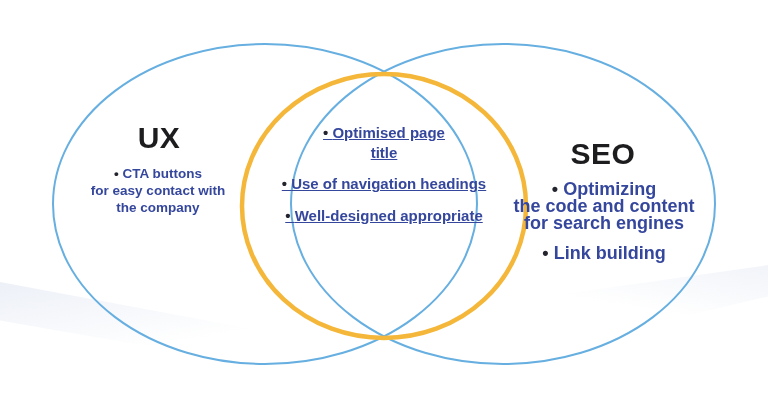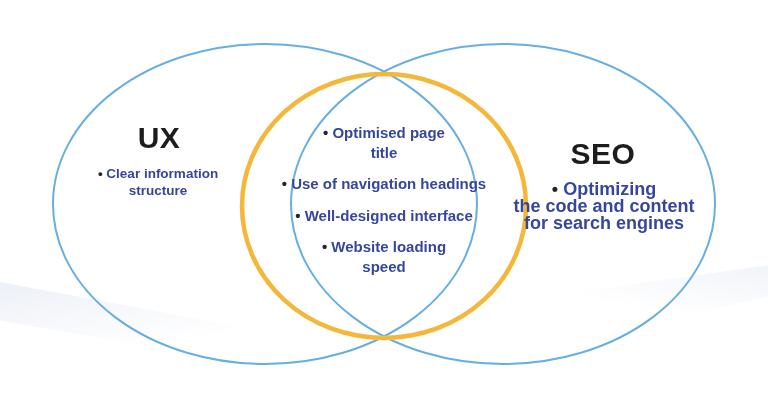--- a/index.html
+++ b/index.html
@@ -49,21 +49,21 @@
   .ux-title-pos  { left: 104px; top: 121px; width: 110px; }
   .seo-title-pos { left: 548px; top: 137px; width: 110px; }
   .list {
     position: absolute;
     text-align: center;
   }
   .left-list  { left: 68px;  top: 165px; width: 180px; font-size: 13.5px; line-height: 17px; }
   .right-list { left: 510px; top: 181px; width: 188px; font-size: 18px; line-height: 17px; }
   .center-list{ left: 254px; top: 123px; width: 260px; font-size: 15px;  line-height: 19.5px; }
   .left-list .venn-item, .right-list .venn-item { margin-bottom: 13px; font-weight: 600; }
-  .center-list .venn-item { margin-bottom: 12px; font-weight: 700; }
+  .center-list .venn-item { margin-bottom: 12px; font-weight: 700; text-decoration: underline; }
   .venn-item { color: #35479d; }
   .venn-item .bullet { color: #23242e; }
   .venn-item .item-text { white-space: pre-line; }
 </style>
 </head>
 <body>
 
 <div class="stage">
 
   <div class="bg-band bg-left"></div>
@@ -73,32 +73,32 @@
     <ellipse cx="265" cy="204" rx="212" ry="160" fill="none" stroke-width="2" stroke="#66afe0"></ellipse>
     <ellipse cx="503" cy="204" rx="212" ry="160" fill="none" stroke-width="2" stroke="#66afe0"></ellipse>
     <ellipse cx="384" cy="206" rx="142" ry="132" fill="none" stroke-width="4.5" stroke="#f4b73a"></ellipse>
   </svg>
 
   <h1 class="venn-title ux-title-pos">UX</h1>
 
   <h1 class="venn-title seo-title-pos">SEO</h1>
 
   <div class="list left-list">
-      <div class="venn-item"><span class="bullet">• </span><span class="item-text">Clear information
-structure</span></div>
+      <div class="venn-item"><span class="bullet">• </span><span class="item-text">CTA buttons
+for easy contact with
+the company</span></div>
     </div>
 
   <div class="list center-list">
       <div class="venn-item"><span class="bullet">• </span><span class="item-text">Optimised page
 title</span></div>
       <div class="venn-item"><span class="bullet">• </span><span class="item-text">Use of navigation headings</span></div>
-      <div class="venn-item"><span class="bullet">• </span><span class="item-text">Well-designed interface</span></div>
-      <div class="venn-item"><span class="bullet">• </span><span class="item-text">Website loading
-speed</span></div>
+      <div class="venn-item"><span class="bullet">• </span><span class="item-text">Well-designed appropriate</span></div>
     </div>
 
   <div class="list right-list">
       <div class="venn-item"><span class="bullet">• </span><span class="item-text">Optimizing
 the code and content
 for search engines</span></div>
+      <div class="venn-item"><span class="bullet">• </span><span class="item-text">Link building</span></div>
     </div>
 
 </div>
 
 </body></html>

